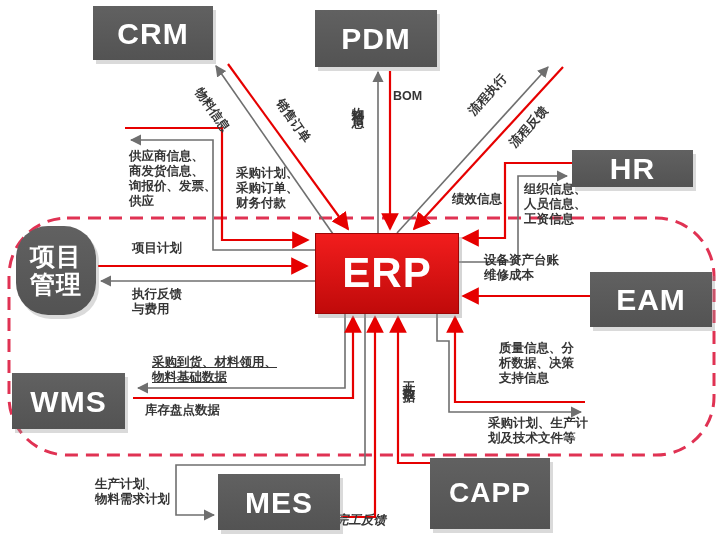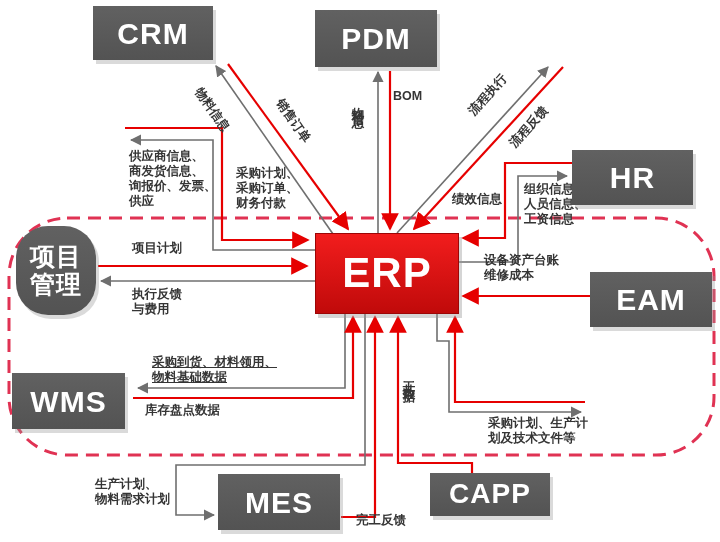--- a/index.html
+++ b/index.html
@@ -69,27 +69,27 @@
     <path d="M133,398 H353 V317" stroke="#e60000" stroke-width="2.2" fill="none" marker-end="url(#ar)"></path>
 
     <path d="M365,312 V465 H176 V515 H214" stroke="#6f6f6f" stroke-width="1.6" fill="none" marker-end="url(#ag)"></path>
     <path d="M341,517 H375 V317" stroke="#e60000" stroke-width="2.2" fill="none" marker-end="url(#ar)"></path>
 
     <path d="M472,473 V463 H398 V317" stroke="#e60000" stroke-width="2.2" fill="none" marker-end="url(#ar)"></path>
   </svg>
 
   <div class="node" style="left:93px;top:6px;width:120px;height:54px;font-size:30px;">CRM</div>
   <div class="node" style="left:315px;top:10px;width:122px;height:57px;font-size:30px;">PDM</div>
-  <div class="node" style="left:572px;top:150px;width:121px;height:55px;font-size:30px;">HR</div>
+  <div class="node" style="left:572px;top:150px;width:121px;height:37px;font-size:30px;">HR</div>
   <div class="node" style="left:16px;top:226px;width:80px;height:89px;font-size:25px;border-radius:32px;">项目
 管理</div>
   <div class="node" style="left:590px;top:272px;width:122px;height:55px;font-size:30px;">EAM</div>
   <div class="node" style="left:12px;top:373px;width:113px;height:56px;font-size:30px;">WMS</div>
   <div class="node" style="left:218px;top:474px;width:122px;height:56px;font-size:30px;">MES</div>
-  <div class="node" style="left:430px;top:473px;width:120px;height:43px;font-size:28px;">CAPP</div>
+  <div class="node" style="left:430px;top:458px;width:120px;height:71px;font-size:28px;">CAPP</div>
   <div class="node erp" style="left:315px;top:233px;width:142px;height:79px;font-size:42px;z-index:4;">ERP</div>
 
   <div class="elabel rot" style="left:212px;top:110px;transform:translate(-50%,-50%) rotate(55deg);">物料信息</div>
   <div class="elabel rot" style="left:293px;top:121px;transform:translate(-50%,-50%) rotate(55deg);">销售订单</div>
 
   <div class="elabel vtext" style="left:350px;top:97px;">物料信息</div>
   <div class="elabel" style="left:393px;top:89px;">BOM</div>
 
   <div class="elabel rot" style="left:488px;top:95px;transform:translate(-50%,-50%) rotate(-48deg);">流程执行</div>
   <div class="elabel rot" style="left:529px;top:127px;transform:translate(-50%,-50%) rotate(-48deg);">流程反馈</div>
@@ -107,26 +107,29 @@
 与费用</div>
 
   <div class="elabel" style="left:452px;top:192px;">绩效信息</div>
   <div class="elabel" style="left:524px;top:182px;">组织信息、
 人员信息、
 工资信息</div>
 
   <div class="elabel" style="left:484px;top:253px;">设备资产台账
 维修成本</div>
 
+  <div class="elabel" style="left:499px;top:341px;">质量信息、分
+析数据、决策
+支持信息</div>
   <div class="elabel" style="left:488px;top:416px;">采购计划、生产计
 划及技术文件等</div>
 
   <div class="elabel" style="left:152px;top:355px;text-decoration:underline;">采购到货、材料领用、
 物料基础数据</div>
   <div class="elabel" style="left:145px;top:403px;">库存盘点数据</div>
 
   <div class="elabel" style="left:95px;top:477px;">生产计划、
 物料需求计划</div>
-  <div class="elabel" style="left:356px;top:513px;">完工反馈</div>
+  <div class="elabel" style="left:336px;top:513px;font-style:italic;">完工反馈</div>
 
   <div class="elabel vtext" style="left:401px;top:371px;">工艺数据</div>
 
 </div>
 
 </body></html>

